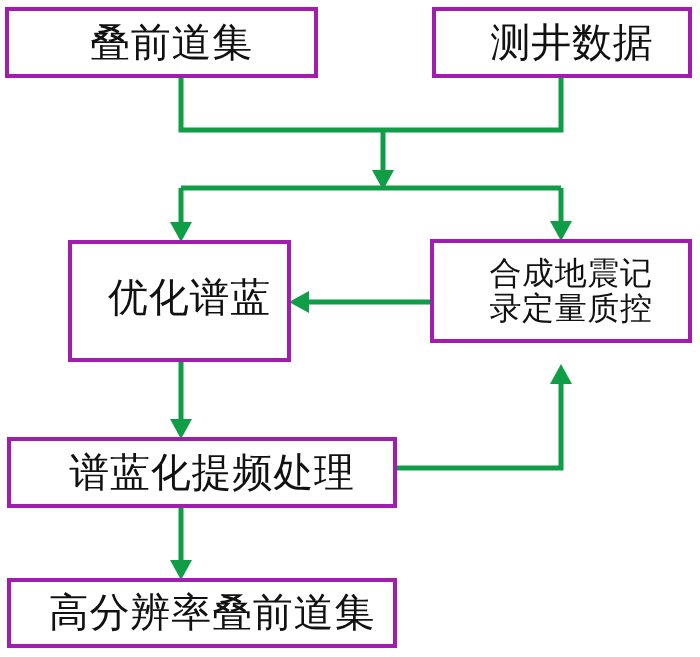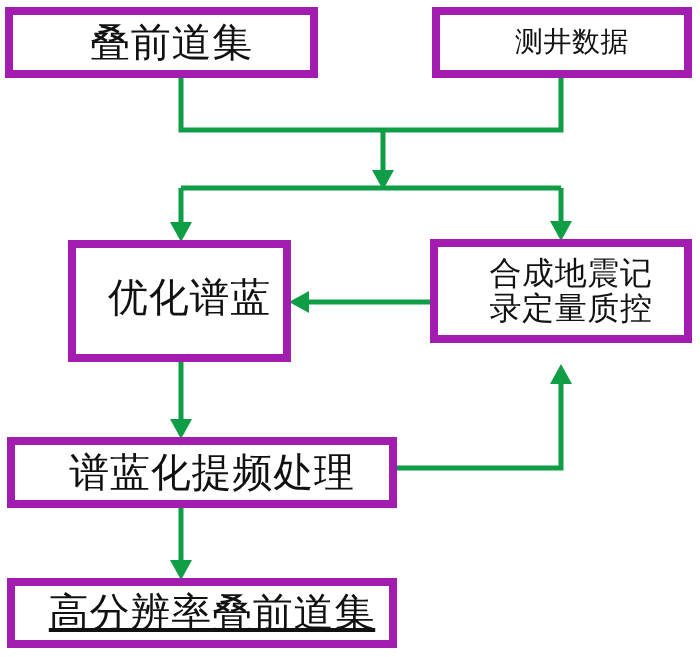--- a/index.html
+++ b/index.html
@@ -22,44 +22,44 @@
     position: absolute;
     left: 0;
     top: 0;
     width: 700px;
     height: 657px;
     pointer-events: none;
   }
   .node {
     position: absolute;
     box-sizing: border-box;
-    border: 8px solid #a21caf;
+    border: 4px solid #a21caf;
     background: #ffffff;
     display: flex;
     flex-direction: column;
     align-items: center;
     justify-content: center;
     color: #111111;
     font-family: "DejaVu Serif", "Liberation Serif", serif;
     line-height: 1.08;
     text-align: center;
     letter-spacing: 0.02em;
     white-space: pre;
     padding-left: 20px;
   }
   .node .line {
     display: block;
   }
   
   #node-prestack-gather   { left: 5px;   top: 7px;   width: 313px; height: 71px;  font-size: 40px; }
-  #node-well-log-data     { left: 432px; top: 7px;   width: 260px; height: 71px;  font-size: 28px; }
+  #node-well-log-data     { left: 432px; top: 7px;   width: 260px; height: 71px;  font-size: 40px; }
   #node-optimize-operator { left: 68px;  top: 240px; width: 223px; height: 122px; font-size: 40px; font-family: Liberation Mono, monospace; }
   #node-synthetic-qc      { left: 430px; top: 239px; width: 262px; height: 104px; font-size: 32px; }
   #node-spectral-process  { left: 7px;   top: 437px; width: 390px; height: 71px;  font-size: 40px; }
-  #node-high-res-output   { left: 7px;   top: 578px; width: 390px; height: 70px;  font-size: 40px; text-decoration: underline; }
+  #node-high-res-output   { left: 7px;   top: 578px; width: 390px; height: 70px;  font-size: 40px; }
 </style>
 </head>
 <body>
 
 <div id="canvas">
 
   <svg id="wires" viewBox="0 0 700 657" width="700" height="657" aria-hidden="true">
     <g fill="none" stroke="#0f9d45" stroke-width="5">
 
       <path d="M 181 78 L 181 130 L 383 130"></path>

